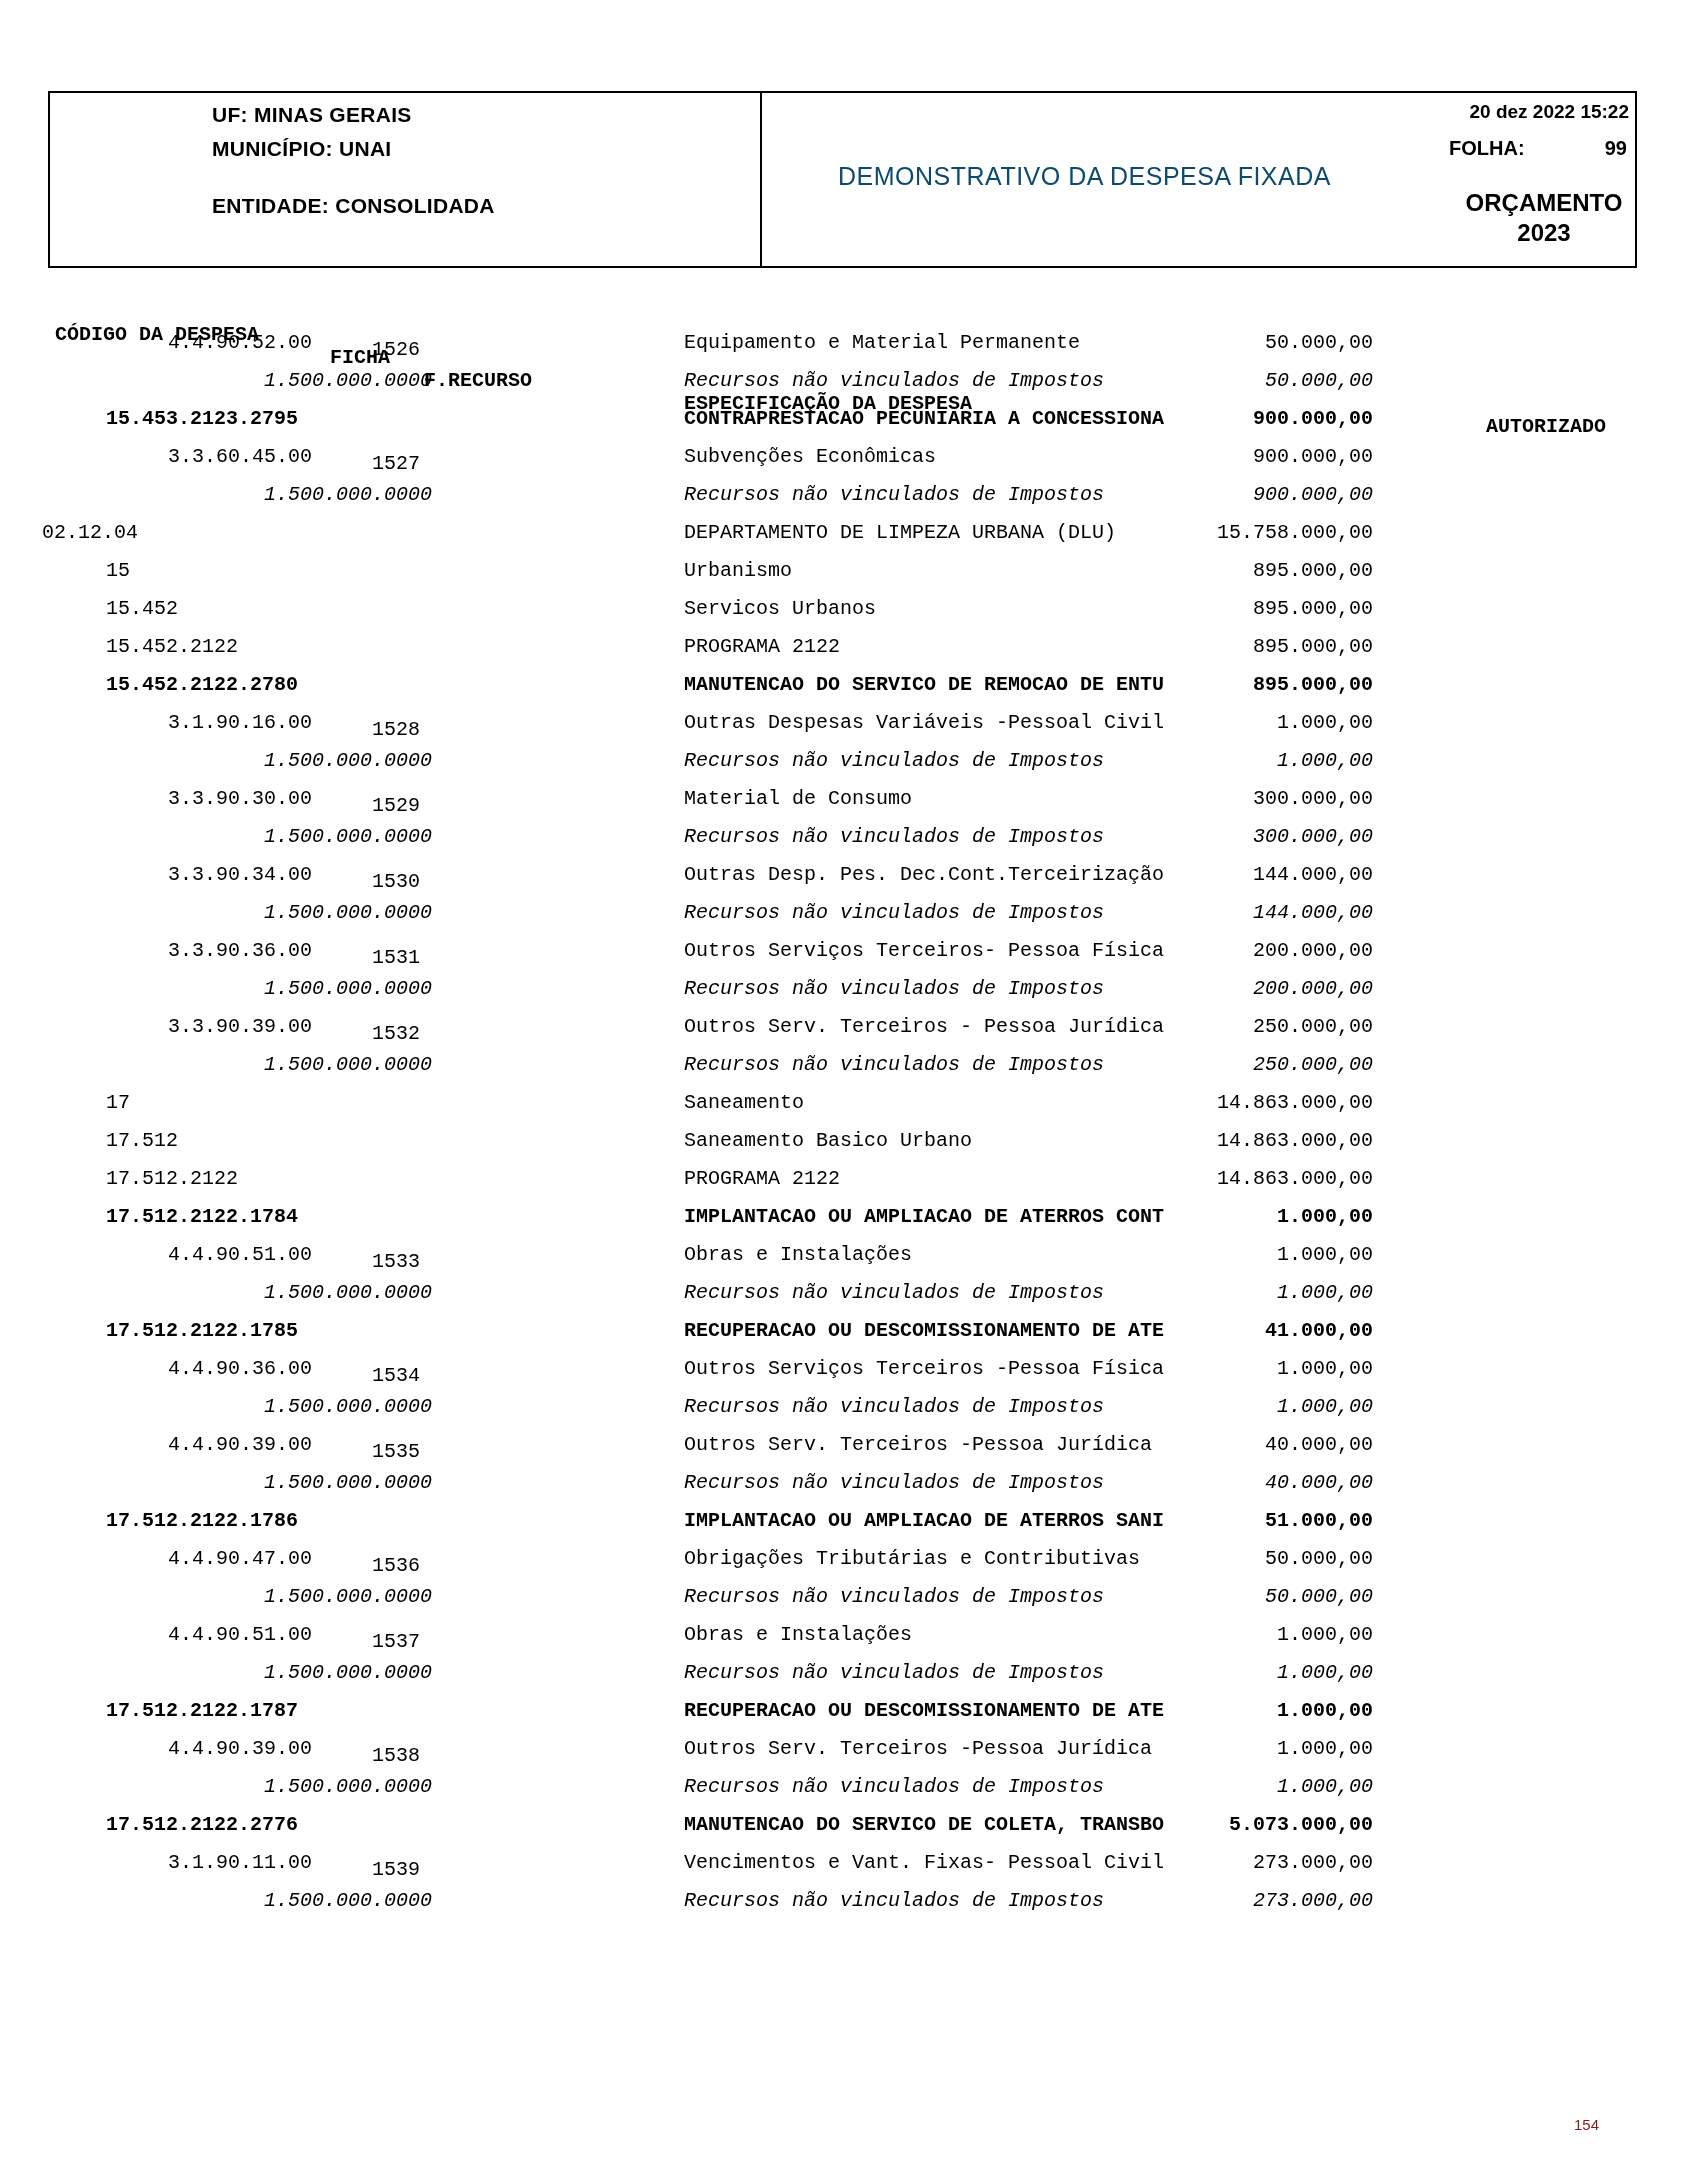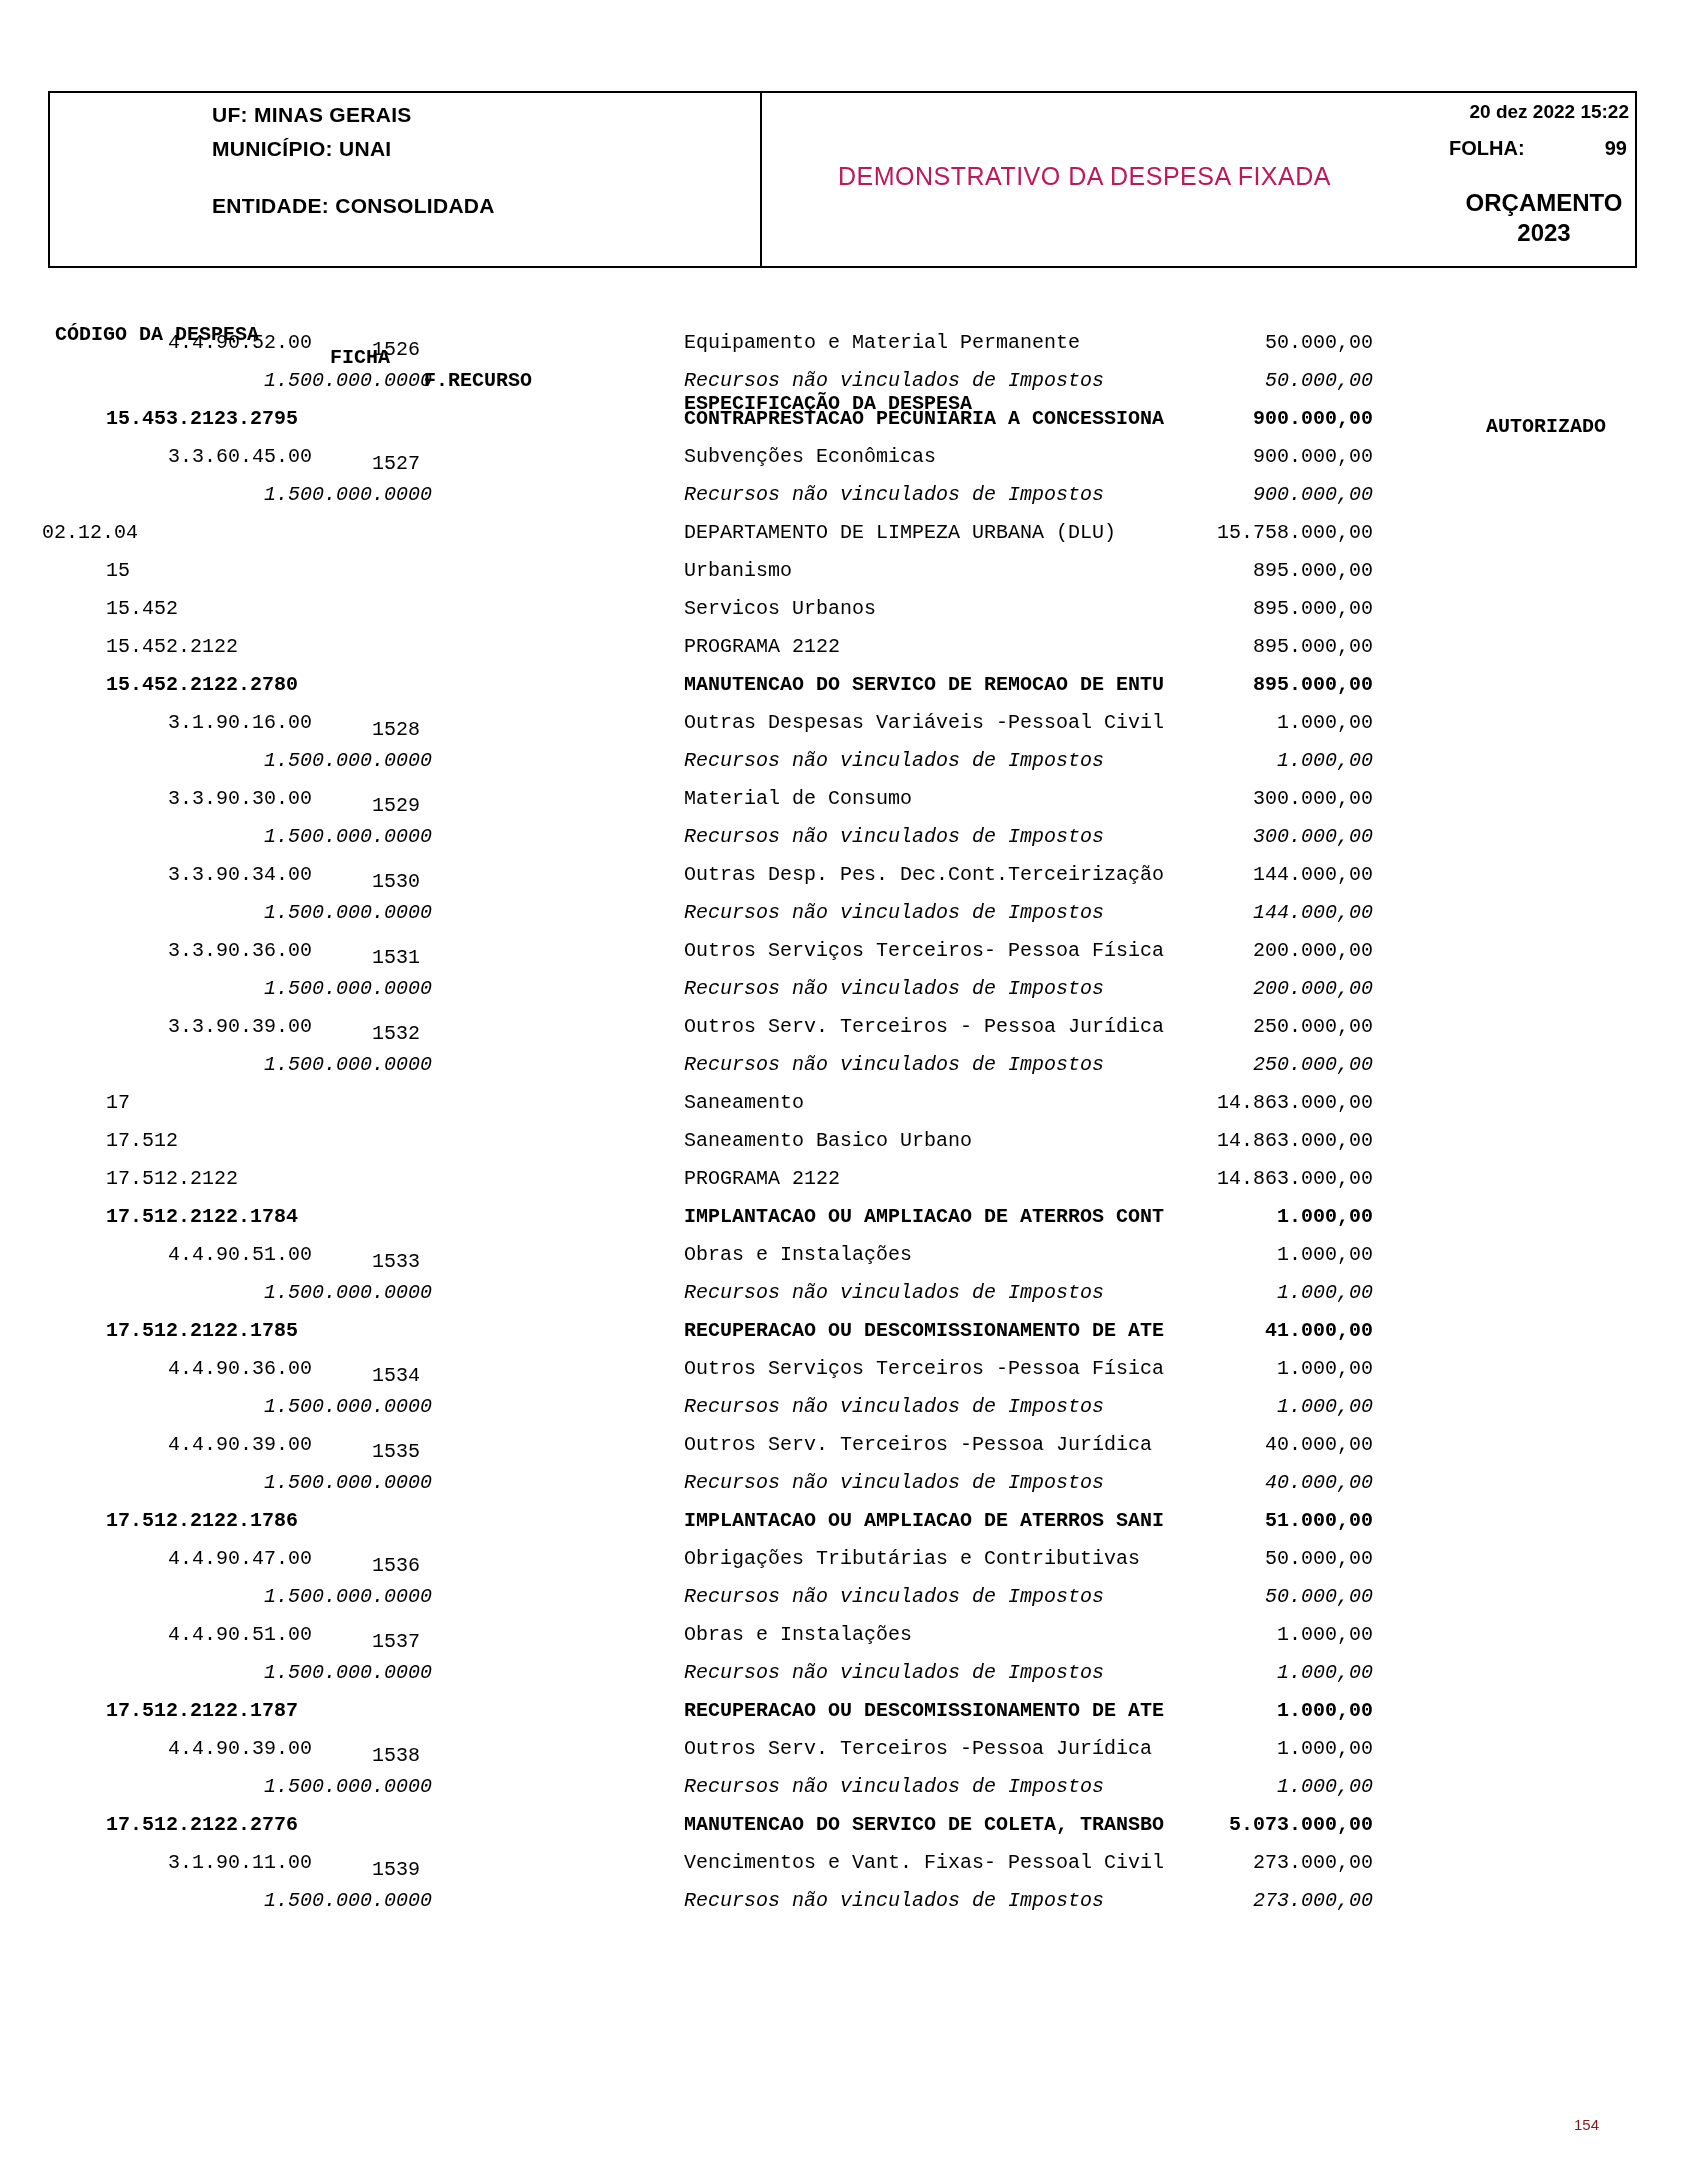--- a/index.html
+++ b/index.html
@@ -27,21 +27,21 @@
     font-weight:bold;font-size:21px;letter-spacing:0.3px;
     box-sizing:border-box;
   }
   .hl-uf{position:absolute;left:162px;top:10px;white-space:nowrap;}
   .hl-mun{position:absolute;left:162px;top:44px;white-space:nowrap;}
   .hl-ent{position:absolute;left:162px;top:101px;white-space:nowrap;}
 
   .header-right{flex:1;position:relative;font-family:"Liberation Sans", sans-serif;}
   .report-title{
     position:absolute;left:0;right:228px;top:69px;
-    text-align:center;font-size:25px;font-weight:normal;color:#be185d;
+    text-align:center;font-size:25px;font-weight:normal;color:#0c4a6e;
     letter-spacing:0.5px;white-space:nowrap;
   }
   .header-info{position:absolute;top:0;right:6px;width:194px;height:100%;}
   .hi-datetime{position:absolute;top:8px;right:0;font-weight:bold;font-size:19px;white-space:nowrap;}
   .hi-folha{position:absolute;top:44px;left:14px;right:2px;display:flex;justify-content:space-between;font-weight:bold;font-size:20px;}
   .hi-orc{position:absolute;top:95px;right:2px;width:166px;text-align:center;font-weight:bold;font-size:24px;line-height:30px;}
 
   
   .col-headers{position:absolute;left:0;top:300px;width:1684px;height:30px;font-size:20px;font-weight:bold;white-space:pre;}
   .ch-code{position:absolute;left:55px;}

